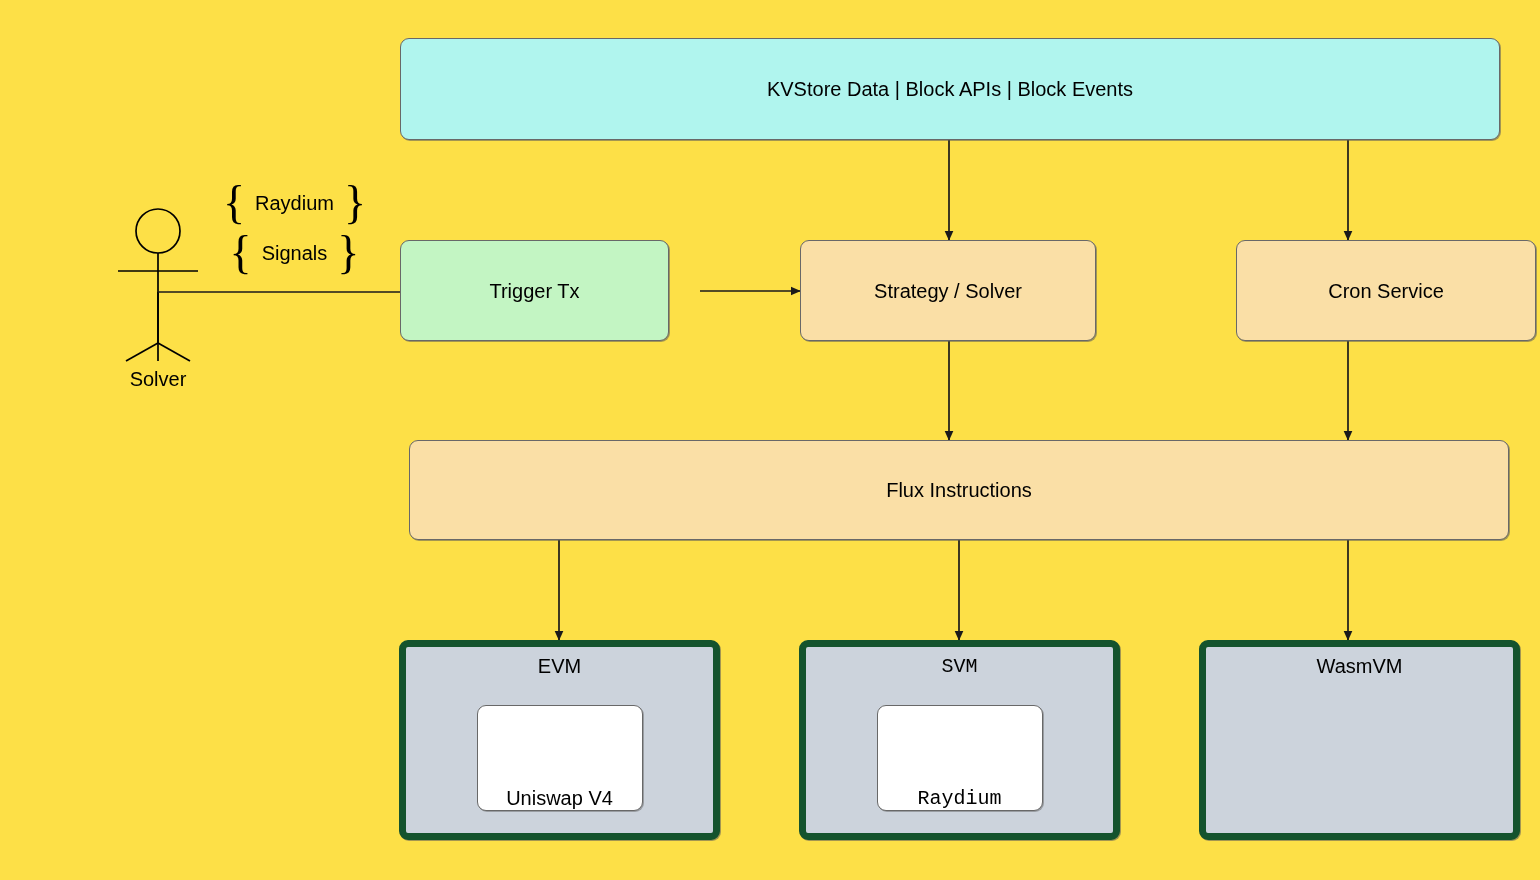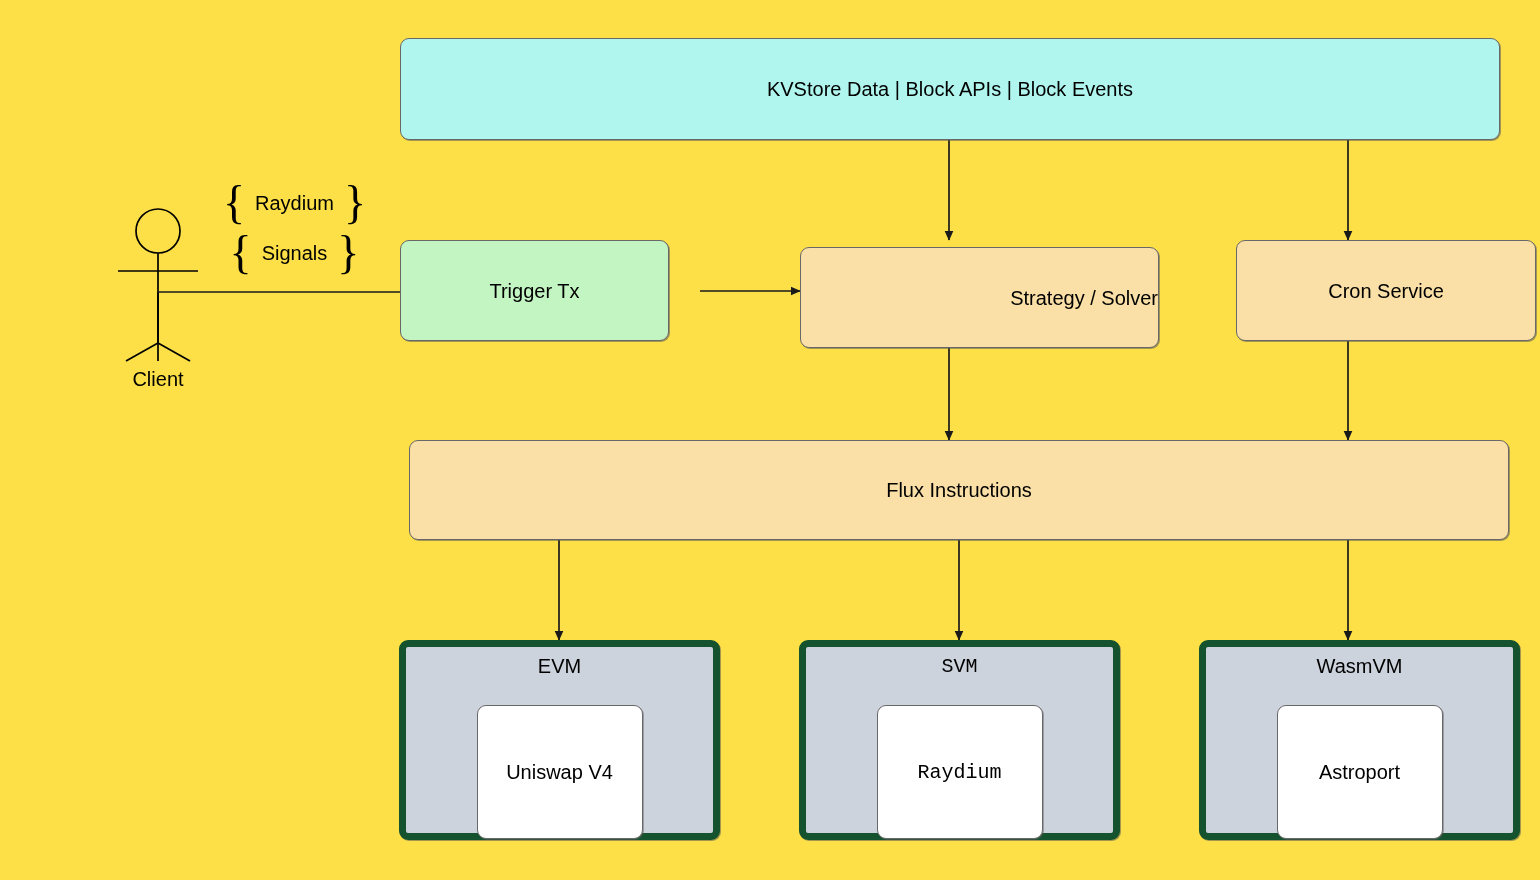--- a/index.html
+++ b/index.html
@@ -47,24 +47,23 @@
     left: 400px; top: 38px;
     width: 1100px; height: 102px;
     background: #b0f5ee;
   }
   .n-trigger {
     left: 400px; top: 240px;
     width: 269px; height: 101px;
     background: #c3f5c3;
   }
   .n-strategy {
-    left: 800px; top: 247px;
-    width: 359px; height: 101px;
+    left: 800px; top: 240px;
+    width: 296px; height: 101px;
     background: #fadfa6;
-    justify-content: flex-end;
   }
   .n-cron {
     left: 1199px; top: 240px;
     width: 300px; height: 101px;
     background: #fadfa6;
     margin-left: 37px;
   }
   .n-flux {
     left: 409px; top: 440px;
     width: 1100px; height: 100px;
@@ -95,26 +94,26 @@
     font-size: 20px;
     color: #000000;
   }
   .vm-inner {
     position: absolute;
     left: 50%;
     top: 58px;
     transform: translateX(-50%);
     box-sizing: border-box;
     width: 166px;
-    height: 134px;
+    height: 106px;
     background: #ffffff;
     border: 1px solid #686868;
     border-radius: 9px;
     display: flex;
-    align-items: center;
+    align-items: flex-end;
     justify-content: center;
     font-size: 20px;
     color: #000000;
     box-shadow: 1px 1px 0 rgba(90,90,90,0.45);
   }
 
   .actor-label {
     position: absolute;
     left: 98px;
     top: 368px;
@@ -183,21 +182,21 @@
 
     <path d="M559,540 L559,640" stroke="#1a1a1a" stroke-width="1.7" fill="none" marker-end="url(#ah)"></path>
     <path d="M959,540 L959,640" stroke="#1a1a1a" stroke-width="1.7" fill="none" marker-end="url(#ah)"></path>
     <path d="M1348,540 L1348,640" stroke="#1a1a1a" stroke-width="1.7" fill="none" marker-end="url(#ah)"></path>
   </svg>
 
   <div class="node n-banner">
     <span>KVStore Data  |  Block APIs  |  Block Events</span>
   </div>
 
-  <div class="actor-label">Client</div>
+  <div class="actor-label">Solver</div>
 
   <div class="brace-row brace-actions">
     <span class="brace-glyph">{</span>
     <span class="brace-text">Raydium</span>
     <span class="brace-glyph">}</span>
   </div>
 
   <div class="brace-row brace-signals">
     <span class="brace-glyph">{</span>
     <span class="brace-text">Signals</span>
@@ -229,18 +228,15 @@
 
   <div class="vm vm-svm">
     <div class="vm-title">SVM</div>
     <div class="vm-inner">
       <span>Raydium</span>
     </div>
   </div>
 
   <div class="vm vm-wasm">
     <div class="vm-title">WasmVM</div>
-    <div class="vm-inner">
-      <span>Astroport</span>
-    </div>
   </div>
 
 </div>
 
 </body></html>

